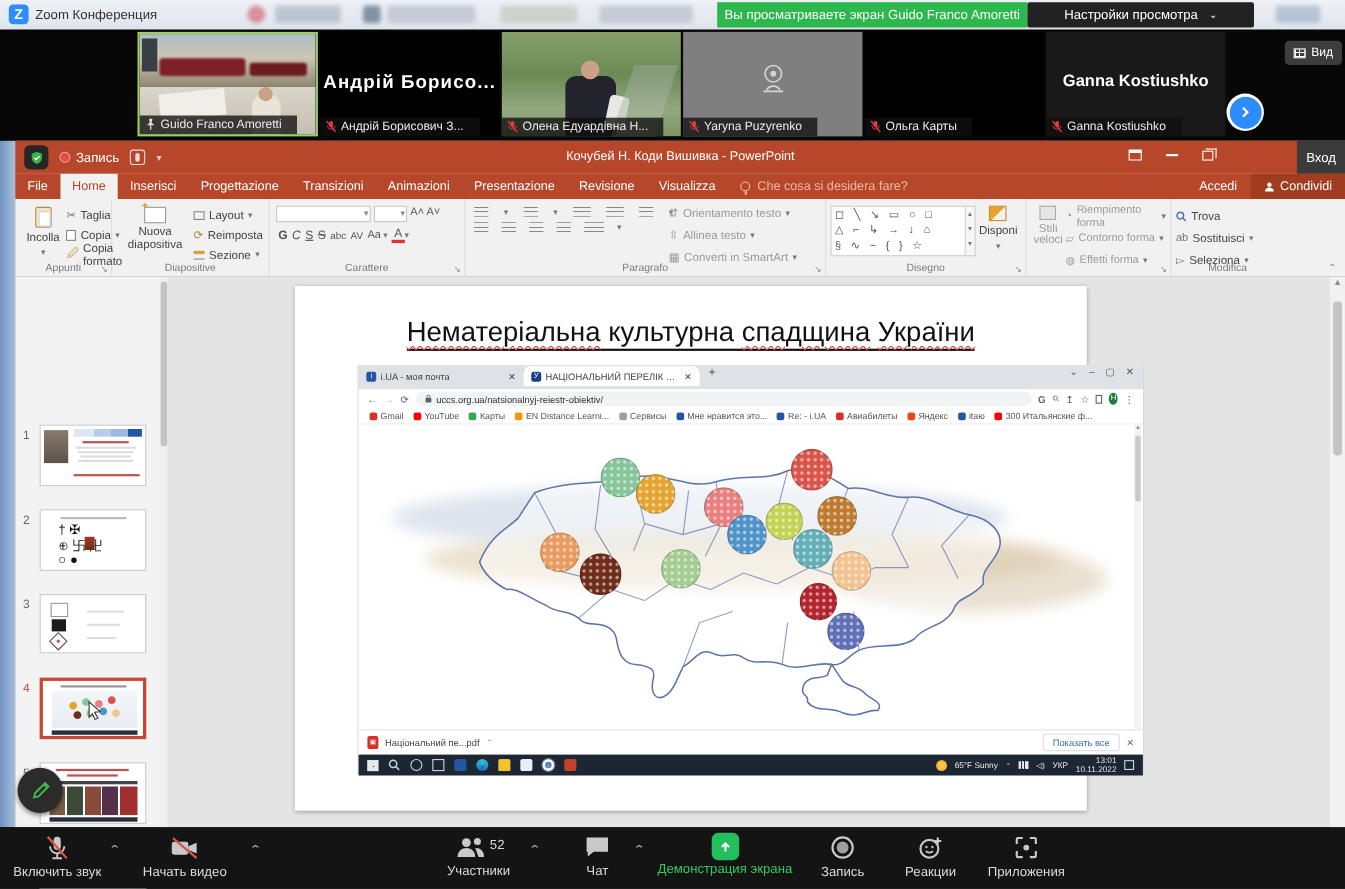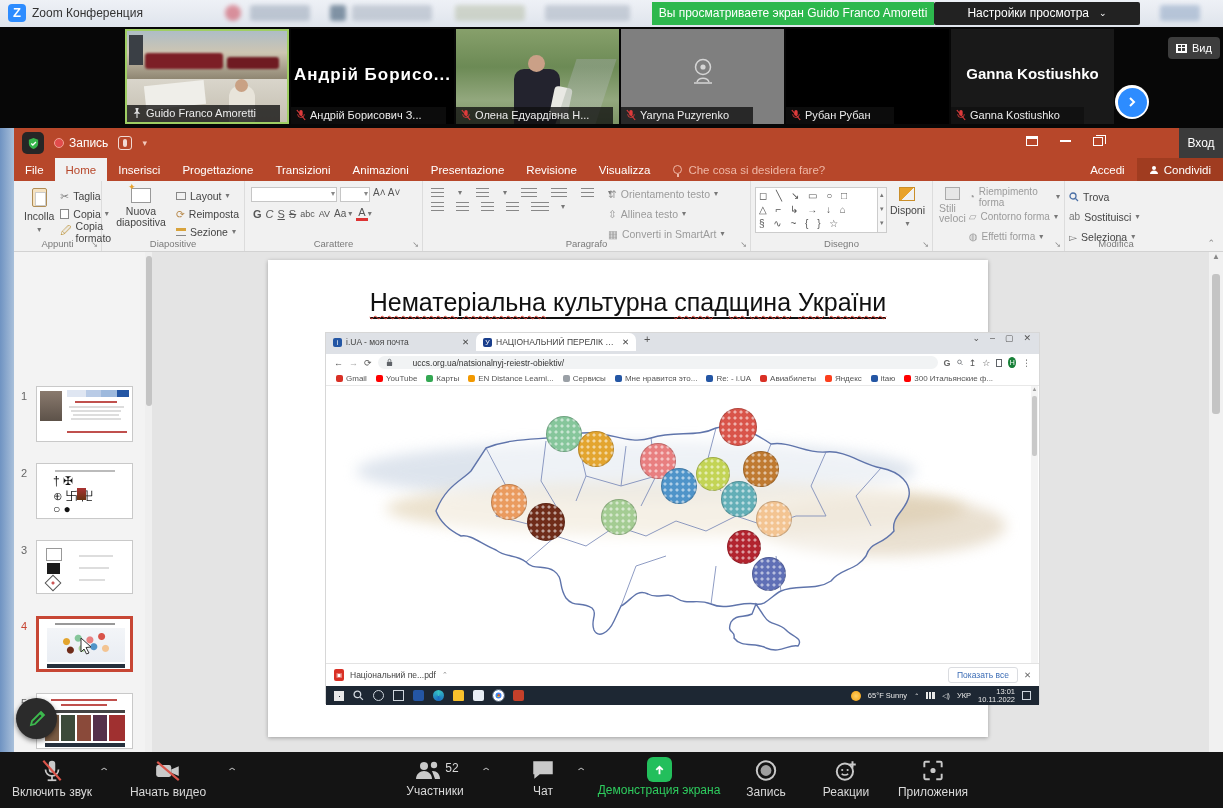--- a/index.html
+++ b/index.html
@@ -11,21 +11,21 @@
   .zm-titlebar{position:absolute;left:0;top:0;width:1223px;height:27px;background:linear-gradient(180deg,#eef1f6,#dfe4ec);overflow:hidden}
   .zm-appicon{position:absolute;left:8px;top:4px;width:18px;height:18px;border-radius:4px;background:#2d8cff;color:#fff;font-weight:bold;font-size:13px;text-align:center;line-height:18px}
   .zm-apptitle{position:absolute;left:32px;top:6px;font-size:12px;color:#333}
   .ghost{position:absolute;top:5px;height:16px;border-radius:3px;filter:blur(2px);opacity:.55}
   .zm-banner{position:absolute;left:652px;top:2px;width:282px;height:23px;background:#2db84d;color:#fff;font-size:12px;text-align:center;line-height:23px;white-space:nowrap;overflow:hidden}
   .zm-viewsettings{position:absolute;left:934px;top:2px;width:206px;height:23px;background:#222;color:#fff;font-size:12px;text-align:center;line-height:23px;border-radius:2px;display:flex;align-items:center;justify-content:center;gap:10px}
 
   
   .strip{position:absolute;left:0;top:27px;width:1223px;height:101px;background:#070707}
   .tile{position:absolute;top:2px;height:95px;width:163px;background:#000;overflow:hidden}
-  .tile .namebar{position:absolute;left:0;bottom:0;background:rgba(15,15,15,.78);color:#ececec;font-size:11px;padding:2px 24px 3px 5px;display:flex;align-items:flex-start;gap:4px;white-space:nowrap;max-width:100%;overflow:hidden}
+  .tile .namebar{position:absolute;left:0;bottom:0;background:rgba(15,15,15,.78);color:#ececec;font-size:11px;padding:2px 14px 3px 5px;display:flex;align-items:flex-start;gap:4px;white-space:nowrap;max-width:100%;overflow:hidden}
   .bigname{position:absolute;left:0;right:0;top:36px;text-align:center;color:#fff;font-weight:bold}
   .viewbtn{position:absolute;left:1168px;top:10px;height:22px;padding:0 8px;background:rgba(70,70,70,.85);border-radius:4px;color:#fff;font-size:11px;display:flex;align-items:center;gap:5px}
   .gridico{width:11px;height:9px;border:1px solid #fff;background-image:repeating-linear-gradient(0deg,#fff 0 1px,transparent 1px 4px),repeating-linear-gradient(90deg,#fff 0 1px,transparent 1px 4px)}
   .nextbtn{position:absolute;left:1115px;top:58px;width:34px;height:34px;border-radius:50%;background:#fff;display:flex;align-items:center;justify-content:center}
   .nextbtn .inner{width:29px;height:29px;border-radius:50%;background:#2d8cff;display:flex;align-items:center;justify-content:center}
 
   
   .bluestrip{position:absolute;left:0;top:128px;width:14px;height:624px;background:linear-gradient(90deg,#6f93c2,#a9c0da)}
   .ppt{position:absolute;left:14px;top:128px;width:1209px;height:624px;background:#f1f1f1}
   .ppt-titlebar{position:absolute;left:0;top:0;width:100%;height:30px;background:#b7472a;color:#fff}
@@ -79,21 +79,21 @@
   .wavy{text-decoration:underline wavy #e03b2f 1px;text-underline-offset:4px}
 
   
   .browser{position:absolute;left:57px;top:72px;width:715px;height:372px;border:1px solid #d7d7d7;background:#fff}
   .btabs{position:absolute;left:0;top:0;width:100%;height:21px;background:#dee1e6;display:flex;align-items:flex-start}
   .btab{height:18px;display:flex;align-items:center;gap:4px;font-size:8.5px;color:#444;padding:0 7px;border-radius:7px 7px 0 0;max-width:165px;white-space:nowrap;overflow:hidden}
   .btab.active{background:#fff}
   .favsq{width:9px;height:9px;border-radius:2px;background:#2456a4;color:#fff;font-size:7px;line-height:9px;text-align:center;flex:none}
   .bwinctl{margin-left:auto;display:flex;gap:10px;font-size:9px;color:#555;padding-right:8px;align-items:center}
   .burlbar{position:absolute;left:0;top:21px;width:100%;height:17px;background:#fff;display:flex;align-items:center;gap:6px;padding:0 8px;font-size:9px;color:#555}
-  .urlpill{flex:0 0 560px;height:13px;background:#f1f3f4;border-radius:7px;display:flex;align-items:center;padding:0 8px;gap:20px;font-size:8.5px;color:#333}
+  .urlpill{flex:0 0 560px;height:13px;background:#f1f3f4;border-radius:7px;display:flex;align-items:center;padding:0 8px;gap:4px;font-size:8.5px;color:#333}
   .bbookmarks{position:absolute;left:0;top:38px;width:100%;height:15px;background:#fff;border-bottom:1px solid #e8e8e8;display:flex;align-items:center;gap:9px;padding:0 10px;font-size:8px;color:#555;overflow:hidden;white-space:nowrap}
   .bm{display:flex;align-items:center;gap:3px}
   .bmdot{width:7px;height:7px;border-radius:2px;flex:none}
   .bcontent{position:absolute;left:0;top:53px;width:713px;height:277px;background:#fff;overflow:hidden}
   .wash{position:absolute;border-radius:50%;filter:blur(7px);opacity:.55}
   .map-circle{position:absolute;border-radius:50%;border:1px solid rgba(0,0,0,.18);background-image:radial-gradient(rgba(255,255,255,.55) 1.2px,transparent 1.9px);background-size:6px 6px}
   .bscroll{position:absolute;right:1px;top:53px;width:7px;height:277px;background:#f4f4f4;font-size:6px;color:#999;text-align:center}
   .bscroll .t{position:absolute;left:1px;top:10px;width:5px;height:60px;background:#c9c9c9;border-radius:2px}
   .dlbar{position:absolute;left:0;top:330px;width:100%;height:23px;background:#fff;border-top:1px solid #e3e3e3;display:flex;align-items:center;font-size:8.5px;color:#444;padding:0 8px;gap:6px}
   .pdfico{width:10px;height:12px;background:#d93025;border-radius:2px;color:#fff;font-size:6px;text-align:center;line-height:12px;flex:none}
@@ -209,21 +209,21 @@
       </div>
     </div>
 
     <div class="tile" style="left:786px">
       <div class="namebar">
         <svg width="10" height="12" viewBox="0 0 12 14">
             <rect x="4" y="1" width="4" height="7" rx="2" fill="#e03b3b"></rect>
             <path d="M2 6a4 4 0 0 0 8 0" stroke="#e03b3b" fill="none"></path>
             <line x1="1" y1="1" x2="11" y2="13" stroke="#e03b3b" stroke-width="1.4"></line>
           </svg>
-        <span>Рубан Рубан</span>
+        <span>Ольга Карты</span>
       </div>
     </div>
 
     <div class="tile" style="left:951px;background:#191919">
       <div class="bigname" style="font-size:15px">Ganna Kostiushko</div>
       <div class="namebar">
         <svg width="10" height="12" viewBox="0 0 12 14">
             <rect x="4" y="1" width="4" height="7" rx="2" fill="#e03b3b"></rect>
             <path d="M2 6a4 4 0 0 0 8 0" stroke="#e03b3b" fill="none"></path>
             <line x1="1" y1="1" x2="11" y2="13" stroke="#e03b3b" stroke-width="1.4"></line>
@@ -258,20 +258,21 @@
         </span>
         <span style="display:flex;align-items:center;gap:5px;font-size:12px">
           <span class="recdot"></span>
           <span>Запись</span>
         </span>
         <span style="width:14px;height:14px;border:1px solid rgba(255,255,255,.8);border-radius:3px;position:relative">
             <span style="position:absolute;left:4px;top:2px;width:4px;height:8px;background:rgba(255,255,255,.8);border-radius:2px"></span>
           </span>
         <span style="font-size:9px;color:#f3cabd">▾</span>
       </div>
+      <div class="ppt-title">Кочубей Н. Коди Вишивка - PowerPoint</div>
       <div class="abs" style="right:120px;top:8px;display:flex;gap:22px;align-items:center">
         <span style="width:12px;height:10px;border:1px solid #fff;border-top-width:3px;display:inline-block"></span>
         <span style="width:11px;height:1.5px;background:#fff;display:inline-block"></span>
         <span style="width:10px;height:9px;border:1px solid #fff;display:inline-block;position:relative">
             <span style="position:absolute;left:2px;top:-3px;width:10px;height:9px;border:1px solid #fff;border-bottom:none;border-left:none"></span>
           </span>
       </div>
       <div class="abs" style="right:0;top:0;width:44px;height:30px;background:#3b3b3b;color:#fff;font-size:12px;text-align:center;line-height:30px"><span>Вход</span></div>
     </div>
 
@@ -432,21 +433,21 @@
             <span>Disponi</span>
               <span class="caret">▾</span>
           </div>
         </div>
         <div class="rlabel">Disegno</div>
         <span class="launcher">↘</span>
       </div>
 
       <div class="rgroup" style="width:132px">
         <div style="display:flex">
-          <div class="bigbtn gray" style="padding:2px 2px;width:36px;text-align:left">
+          <div class="bigbtn gray" style="padding:2px 2px;width:36px;text-align:center">
             <span style="width:15px;height:13px;border:1px solid #aaa;background:#e6e6e6;display:inline-block"></span>
             <span style="line-height:10px">Stili veloci</span>
           </div>
           <div style="display:flex;flex-direction:column;gap:3px;padding-top:3px">
             <div class="smallrow gray" style="font-size:10px">
                 <span>◔</span>
                 <span>Riempimento forma</span>
                 <span class="caret">▾</span>
               </div>
             <div class="smallrow gray" style="font-size:10px">

